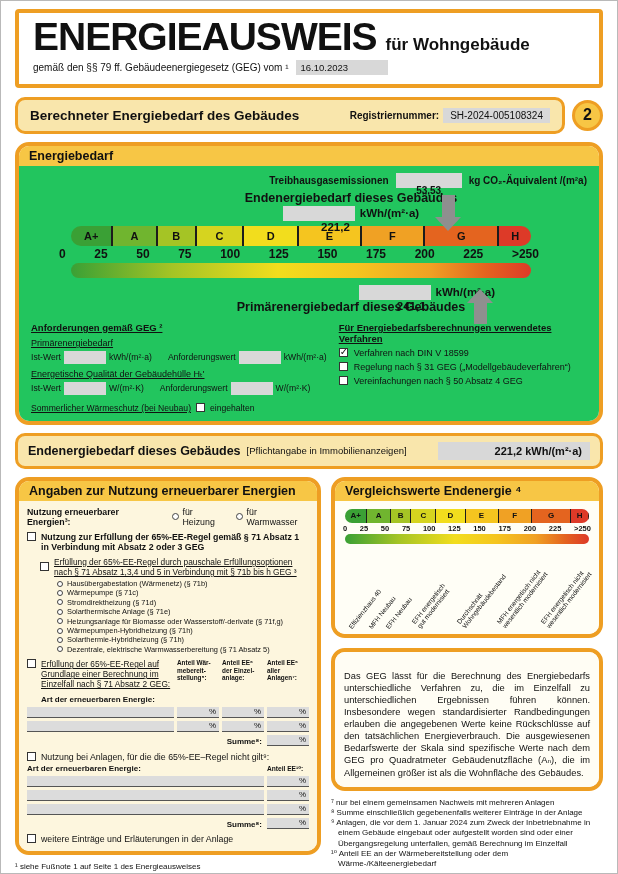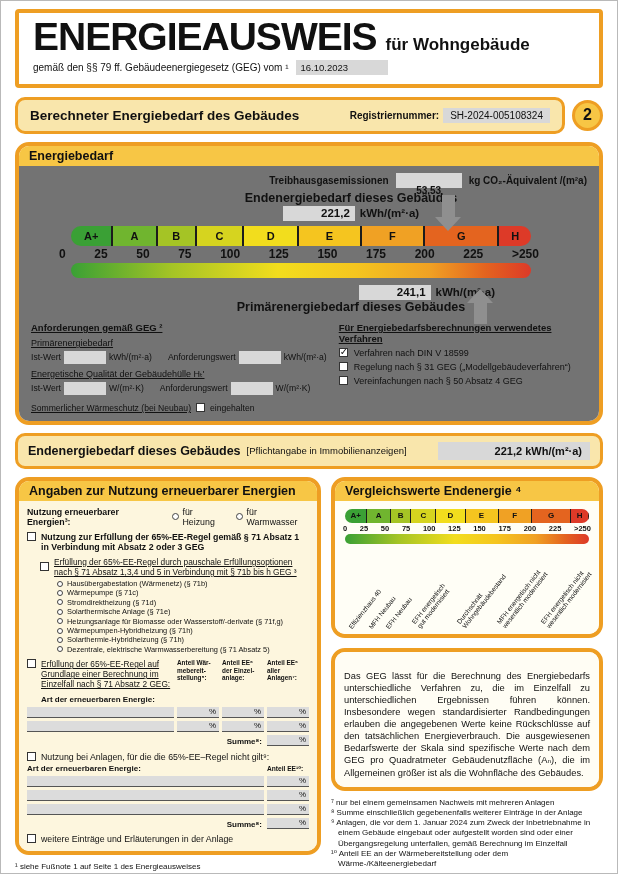--- a/index.html
+++ b/index.html
@@ -26,27 +26,27 @@
   .hd-date{width:92px;height:15px;font-size:9.5px;padding:2px 0 0 5px;margin-left:7px;}
   
   .secrow{display:flex;align-items:center;gap:7px;margin-top:9px;}
   .secbar{flex:1;background:#F9E6AC;border:3px solid #EE9E23;border-radius:10px;padding:8px 12px;display:flex;align-items:center;}
   .sec-title{font-size:13.5px;font-weight:bold;flex:1;}
   .reg-label{font-size:10px;font-weight:bold;margin-right:4px;}
   .reg-val{font-size:10px;padding:2px 7px;}
   .badge{width:31px;height:31px;border-radius:50%;background:#F7C645;border:3px solid #EE9E23;font-weight:bold;font-size:16px;display:flex;align-items:center;justify-content:center;flex:none;}
   
   .ebox{margin-top:8px;}
-  .ebody{padding:7px 12px 8px 12px;background:#737373;}
+  .ebody{padding:7px 12px 8px 12px;background:#22c55e;}
   .scalearea{position:relative;}
   .ghgrow{display:flex;justify-content:flex-end;align-items:center;gap:7px;font-size:10px;font-weight:bold;}
   .ghgval{width:66px;height:15px;text-align:center;font-weight:bold;font-size:10px;padding-top:12px;}
   .endlabel{text-align:center;font-weight:bold;font-size:12.5px;margin-top:3px;position:relative;left:42px;}
   .endvalrow{display:flex;justify-content:center;align-items:center;gap:5px;font-weight:bold;font-size:11.5px;margin-top:1px;position:relative;left:42px;}
-  .valbox{width:72px;height:15px;text-align:right;padding:1px 5px 0 0;font-weight:bold;font-size:11.5px;}
+  .valbox{width:72px;height:15px;text-align:right;padding:15px 5px 0 0;font-weight:bold;font-size:11.5px;}
   .letters{margin:5px 0 0 40px;width:460px;height:20px;display:flex;border-radius:10px;overflow:hidden;}
   .seg{display:flex;align-items:center;justify-content:center;font-weight:bold;font-size:11px;border-right:2px solid #1c1c1c;}
   .seg:last-child{border-right:none;}
   .ticks{margin-left:28px;width:480px;display:flex;justify-content:space-between;font-weight:bold;font-size:12px;margin-top:1px;}
   .grad{margin-left:40px;width:460px;height:15px;border-radius:8px;margin-top:2px;
     background:linear-gradient(90deg,#3aa035 0%,#a5c425 22%,#f2dd1d 45%,#f5c51f 62%,#f0a124 78%,#e4641f 90%,#dd3a28 100%);}
   .privalrow{display:flex;justify-content:flex-end;align-items:center;gap:5px;font-weight:bold;font-size:11.5px;margin-top:7px;padding-right:92px;}
   .prilabel{text-align:center;font-weight:bold;font-size:12.5px;margin-top:0px;position:relative;left:42px;}
   .arrow{position:absolute;}
   .ar-shaft{width:13px;background:#8F8F8F;margin:0 auto;}

